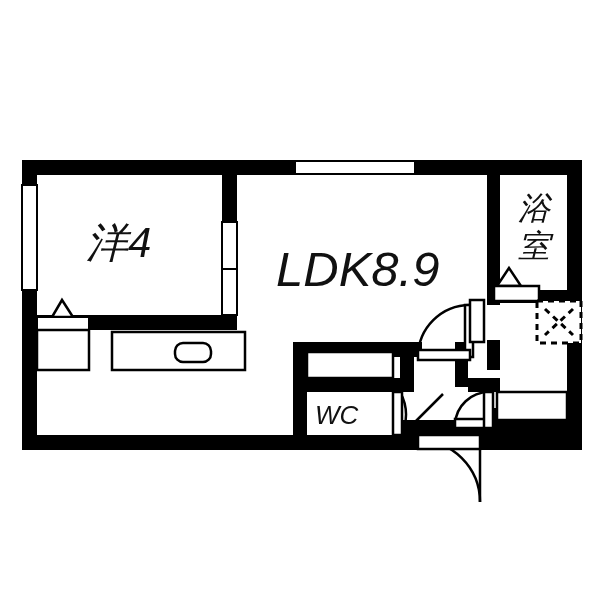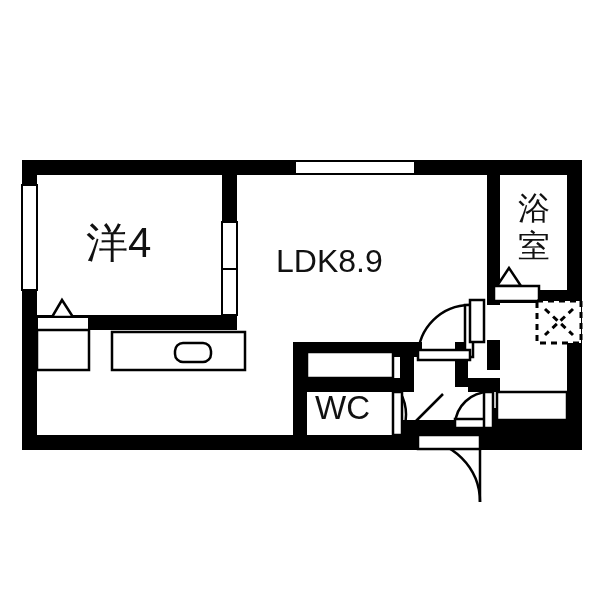--- a/index.html
+++ b/index.html
@@ -11,20 +11,21 @@
     width: 600px;
     height: 600px;
     font-family: "Liberation Sans", sans-serif;
     overflow: hidden;
   }
   #floorplan-root {
     position: relative;
     width: 600px;
     height: 600px;
     background: #ffffff;
+    font-style: italic;
   }
   #plan-svg {
     position: absolute;
     left: 0;
     top: 0;
   }
   .room-label {
     position: absolute;
     color: #111111;
     white-space: nowrap;
@@ -33,41 +34,41 @@
   }
   #label-washitsu {
     left: 86px;
     top: 222px;
     font-size: 42px;
     letter-spacing: 0px;
   }
   #label-ldk {
     left: 276px;
     top: 245px;
-    font-size: 32px;
+    font-size: 49px;
     letter-spacing: 0px;
   }
   #label-bath {
     left: 514px;
     top: 190px;
     font-size: 32px;
     line-height: 1.18;
     text-align: center;
     width: 40px;
   }
   #label-bath span { display: block; }
   #label-ut {
     left: 503px;
     top: 350px;
     font-size: 34px;
   }
   #label-wc {
     left: 315px;
-    top: 391px;
-    font-size: 33px;
+    top: 402px;
+    font-size: 26px;
   }
 </style>
 </head>
 <body>
 
 <div id="floorplan-root">
 
   <svg id="plan-svg" width="600" height="600" viewBox="0 0 600 600">
 
     <g>

